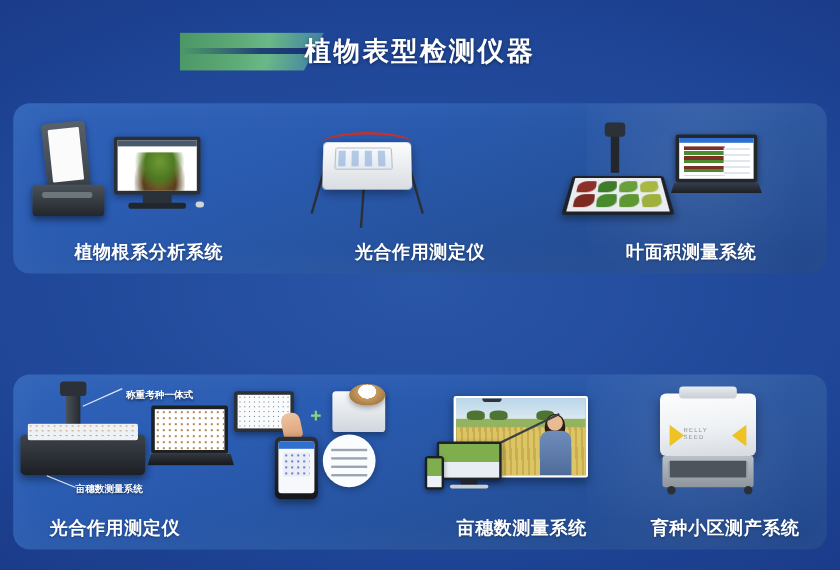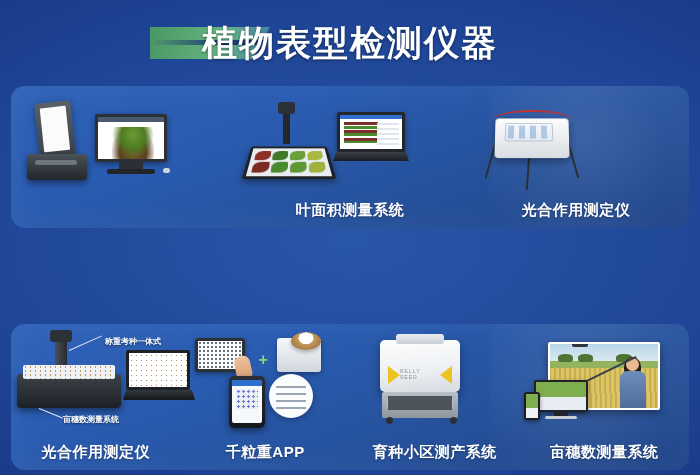--- a/index.html
+++ b/index.html
@@ -20,21 +20,21 @@
     clip-path: polygon(0 0, 100% 0, 86% 100%, 0 100%);
     opacity:.95;
   }
   .section-title .accent:after{
     content:""; position:absolute; left:0; top:13px; width:100%; height:5px;
     background:linear-gradient(90deg,rgba(255,255,255,.0),rgba(20,45,110,.85) 55%,rgba(20,45,110,.95));
   }
   .section-title .ttl{
     position:absolute; left:0; top:0; width:700px; height:46px;
     display:flex; align-items:center; justify-content:center;
-    color:#ffffff; font-size:35px; font-weight:bold; letter-spacing:2px;
+    color:#ffffff; font-size:22px; font-weight:bold; letter-spacing:2px;
     text-shadow:0 1px 3px rgba(0,0,0,.45);
   }
 
   
   .panel{
     position:absolute; left:11px; width:678px; border-radius:14px;
     background:linear-gradient(160deg,#2f62b8 0%,#2a5cb2 30%,#255099 70%,#1f4489 100%);
     box-shadow:inset 0 0 40px rgba(255,255,255,.05);
     overflow:hidden;
   }
@@ -244,20 +244,33 @@
           <div class="ph scan-base"></div>
           <div class="ph mon">
               <i>
                 <span class="root"></span>
               </i>
             </div>
           <div class="ph mon-stand"></div>
           <div class="ph mon-foot"></div>
           <div class="ph" style="left:152px;top:76px;width:7px;height:5px;border-radius:3px;background:#cfd4d9"></div>
         </div>
+        <div class="cap">植物根系分析系统</div>
+      </div>
+
+      <div class="cell">
+        <div class="art">
+          <div class="ph handle"></div>
+          <div class="ph leg" style="left:36px;top:36px;height:52px;transform:rotate(16deg)"></div>
+          <div class="ph leg" style="left:100px;top:36px;height:52px;transform:rotate(-16deg)"></div>
+          <div class="ph leg" style="left:66px;top:52px;height:46px;transform:rotate(4deg)"></div>
+          <div class="ph pbody"></div>
+          <div class="ph pscreen"></div>
+        </div>
+        <div class="cap">光合作用测定仪</div>
       </div>
 
       <div class="cell">
         <div class="art">
           <div class="ph cam-post"></div>
           <div class="ph cam-head"></div>
           <div class="ph tray">
             <div class="leafrow">
               <b style="background:#8e2f28"></b>
                 <b style="background:#3f7a2a"></b>
@@ -277,37 +290,25 @@
                 repeating-linear-gradient(180deg,rgba(0,0,0,0) 0 4px,#4e8a2e 4px 7px)"></span>
               <span style="position:absolute;right:3px;top:8px;width:22px;bottom:3px;display:block;background:repeating-linear-gradient(180deg,#dfe6ee 0 2px,#fff 2px 5px)"></span>
             </i>
               </div>
             <div class="kb"></div>
           </div>
         </div>
         <div class="cap">叶面积测量系统</div>
       </div>
 
-      <div class="cell">
-        <div class="art">
-          <div class="ph handle"></div>
-          <div class="ph leg" style="left:36px;top:36px;height:52px;transform:rotate(16deg)"></div>
-          <div class="ph leg" style="left:100px;top:36px;height:52px;transform:rotate(-16deg)"></div>
-          <div class="ph leg" style="left:66px;top:52px;height:46px;transform:rotate(4deg)"></div>
-          <div class="ph pbody"></div>
-          <div class="ph pscreen"></div>
-        </div>
-        <div class="cap">光合作用测定仪</div>
-      </div>
-
     </div>
   </div>
 
 
-  <div class="panel" style="top:324px;height:146px">
+  <div class="panel" style="top:312px;height:146px">
     <div class="row">
 
       <div class="cell">
         <div class="art">
           <div class="ph sarm"></div>
           <div class="ph sbed"></div>
           <div class="ph slap">
             <div class="scr">
                 <i></i>
               </div>
@@ -333,36 +334,20 @@
           <div class="ph sphone">
               <i></i>
             </div>
           <div class="ph pop">
             <u style="top:12px"></u>
               <u style="top:19px"></u>
               <u style="top:26px"></u>
               <u style="top:33px"></u>
           </div>
         </div>
-        <div class="cap">千粒重APP</div>
-      </div>
-
-      <div class="cell">
-        <div class="art">
-          <div class="ph mach">
-            <div class="top"></div>
-            <div class="ch1"></div>
-              <div class="ch2"></div>
-            <div class="lbl">RELLY SEED</div>
-          </div>
-          <div class="ph stand"></div>
-          <div class="ph wheel" style="left:36px"></div>
-          <div class="ph wheel" style="left:100px"></div>
-        </div>
-        <div class="cap">育种小区测产系统</div>
       </div>
 
       <div class="cell">
         <div class="art">
           <div class="ph photo">
             <div class="sky"></div>
             <div class="tree" style="left:8%"></div>
             <div class="tree" style="left:26%"></div>
             <div class="tree" style="left:62%"></div>
             <div class="crop"></div>
@@ -381,16 +366,31 @@
               <div class="st"></div>
               <div class="ft"></div>
             <div class="ph">
                 <b></b>
               </div>
           </div>
         </div>
         <div class="cap">亩穗数测量系统</div>
       </div>
 
+      <div class="cell">
+        <div class="art">
+          <div class="ph mach">
+            <div class="top"></div>
+            <div class="ch1"></div>
+              <div class="ch2"></div>
+            <div class="lbl">RELLY SEED</div>
+          </div>
+          <div class="ph stand"></div>
+          <div class="ph wheel" style="left:36px"></div>
+          <div class="ph wheel" style="left:100px"></div>
+        </div>
+        <div class="cap">育种小区测产系统</div>
+      </div>
+
     </div>
   </div>
 
 </div>
 
 </body></html>

